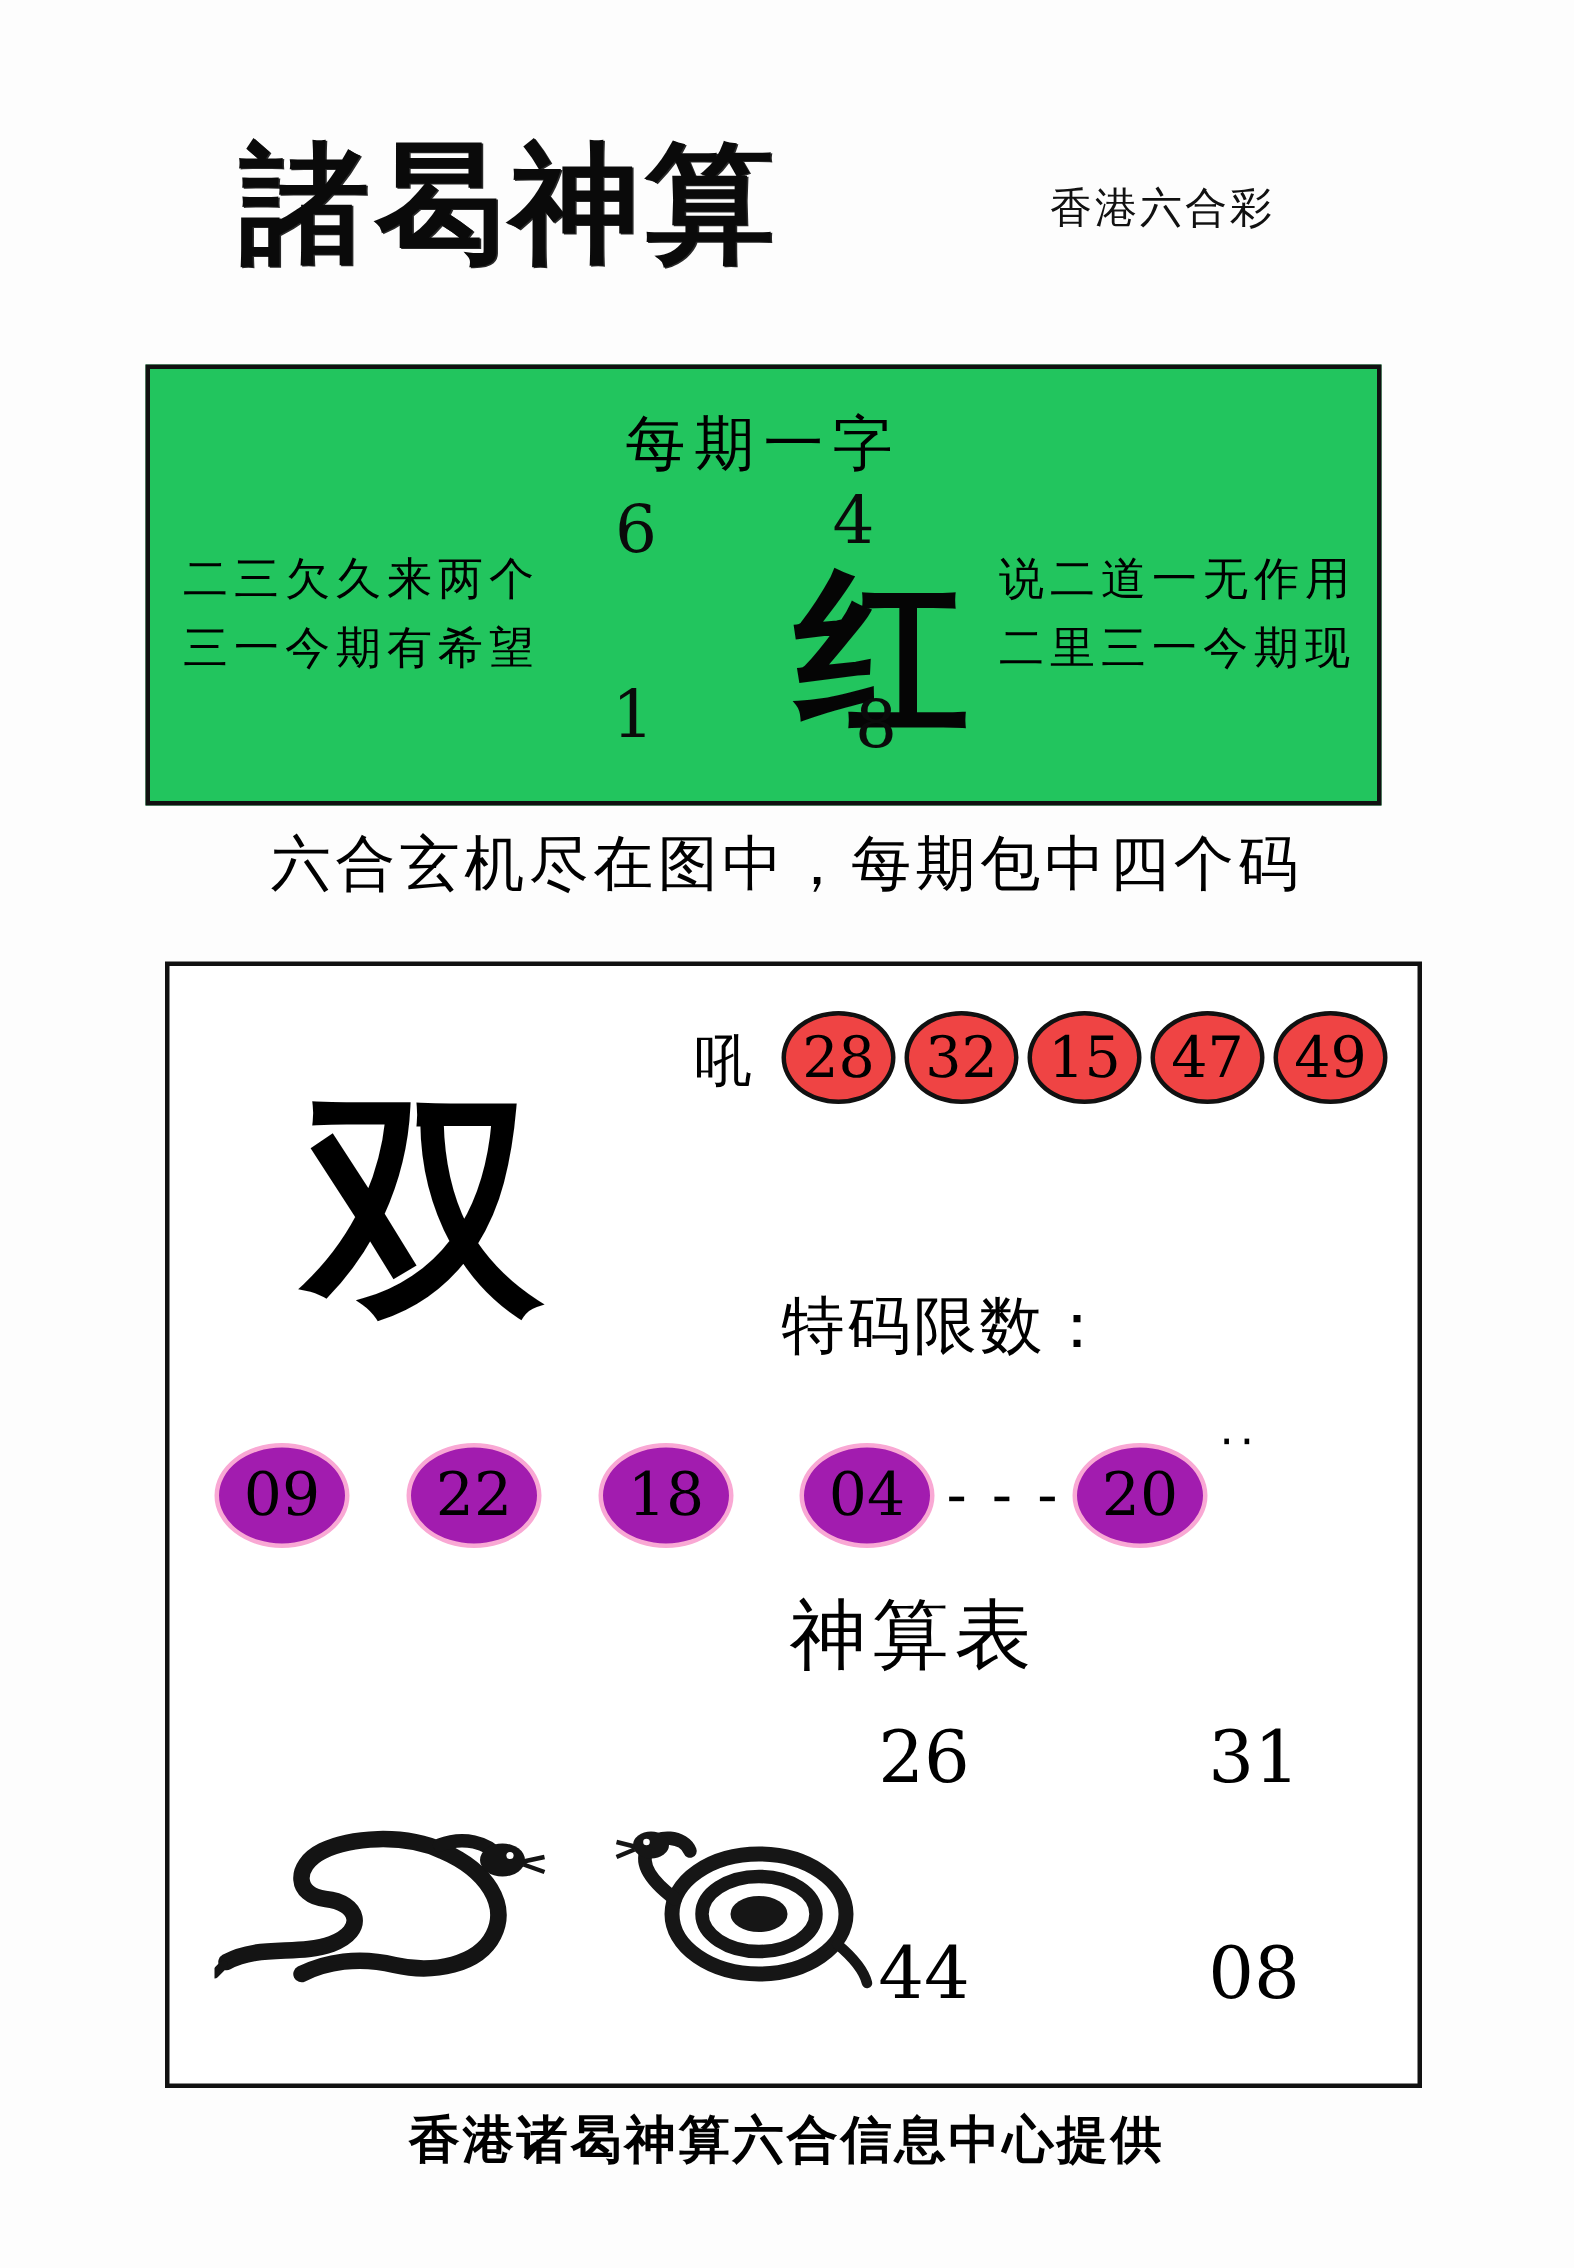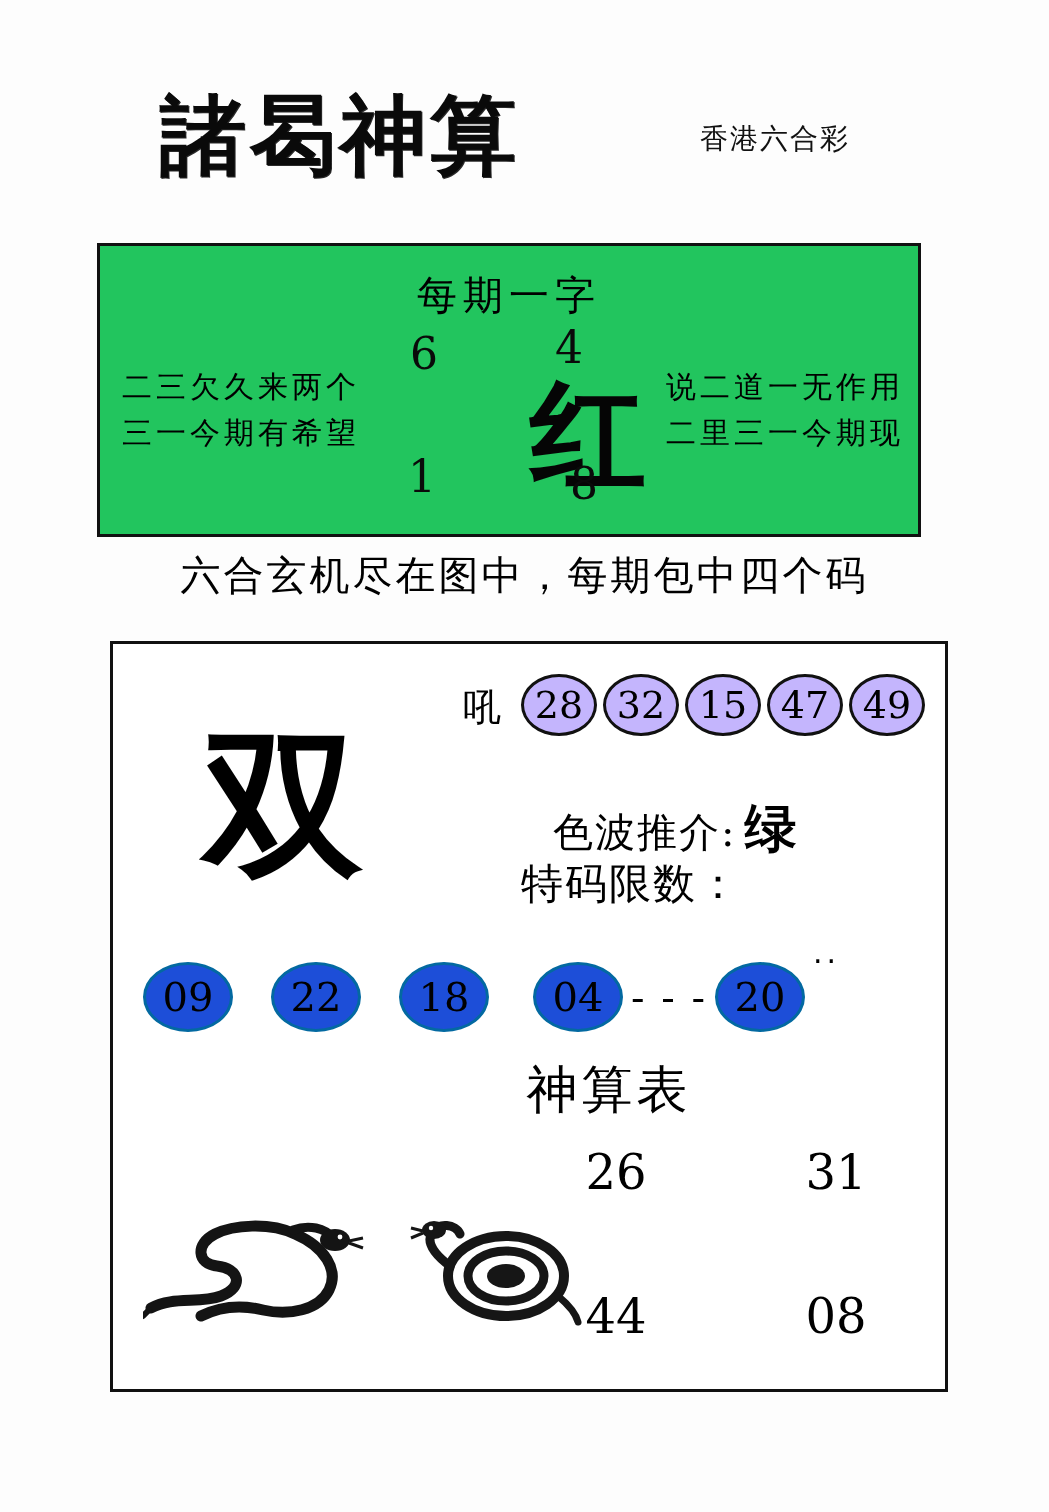--- a/index.html
+++ b/index.html
@@ -145,21 +145,21 @@
   .ball {
     width: 70px;
     height: 56px;
     border: 3px solid #111;
     border-radius: 50%;
     display: flex;
     align-items: center;
     justify-content: center;
     font-family: "DejaVu Serif", "Liberation Serif", serif;
     font-size: 38px;
-    background: #c4b5fd;
+    background: #ef4444;
   }
 
   .big-char-double {
     position: absolute;
     left: 90px;
     top: 80px;
     font-family: "DejaVu Serif", "Liberation Serif", serif;
     font-weight: bold;
     font-size: 160px;
     line-height: 1;
@@ -193,28 +193,28 @@
   .left-balls {
     position: absolute;
     left: 30px;
     top: 318px;
     display: flex;
     gap: 38px;
   }
   .ball-lg {
     width: 84px;
     height: 64px;
-    border: 3px solid #0369a1;
+    border: 3px solid #f9a8d4;
     border-radius: 50%;
     display: flex;
     align-items: center;
     justify-content: center;
     font-family: "DejaVu Serif", "Liberation Serif", serif;
     font-size: 40px;
-    background: #1d4ed8;
+    background: #a21caf;
   }
 
   .range-row {
     position: absolute;
     left: 420px;
     top: 318px;
     display: flex;
     align-items: center;
     gap: 4px;
   }
@@ -332,23 +332,20 @@
     <div class="top-balls">
       <div class="ball">28</div>
       <div class="ball">32</div>
       <div class="ball">15</div>
       <div class="ball">47</div>
       <div class="ball">49</div>
     </div>
 
     <div class="big-char-double">双</div>
 
-    <div class="wave-line">
-      <span>色波推介:</span><span class="wave-color">绿</span>
-    </div>
 
     <div class="limit-line">特码限数：</div>
 
     <div class="left-balls">
       <div class="ball-lg">09</div>
       <div class="ball-lg">22</div>
       <div class="ball-lg">18</div>
     </div>
 
     <div class="range-row">
@@ -387,14 +384,15 @@
       <ellipse cx="108" cy="62" rx="19" ry="12" fill="#161616"></ellipse>
       <path d="M52 52 C36 40 28 28 34 18 C40 8 58 10 62 20" fill="none" stroke="#161616" stroke-width="9" stroke-linecap="round"></path>
       <ellipse cx="36" cy="16" rx="12" ry="9" fill="#161616"></ellipse>
       <circle cx="33" cy="14" r="2.2" fill="#ffffff"></circle>
       <path d="M25 17 l-12 -3 M25 19 l-12 5" stroke="#161616" stroke-width="3" fill="none"></path>
       <path d="M160 82 C172 92 178 100 180 108" fill="none" stroke="#161616" stroke-width="7" stroke-linecap="round"></path>
     </svg>
 
   </div>
 
+  <div class="footer">香港诸曷神算六合信息中心提供</div>
 
 </div>
 
 </body></html>

